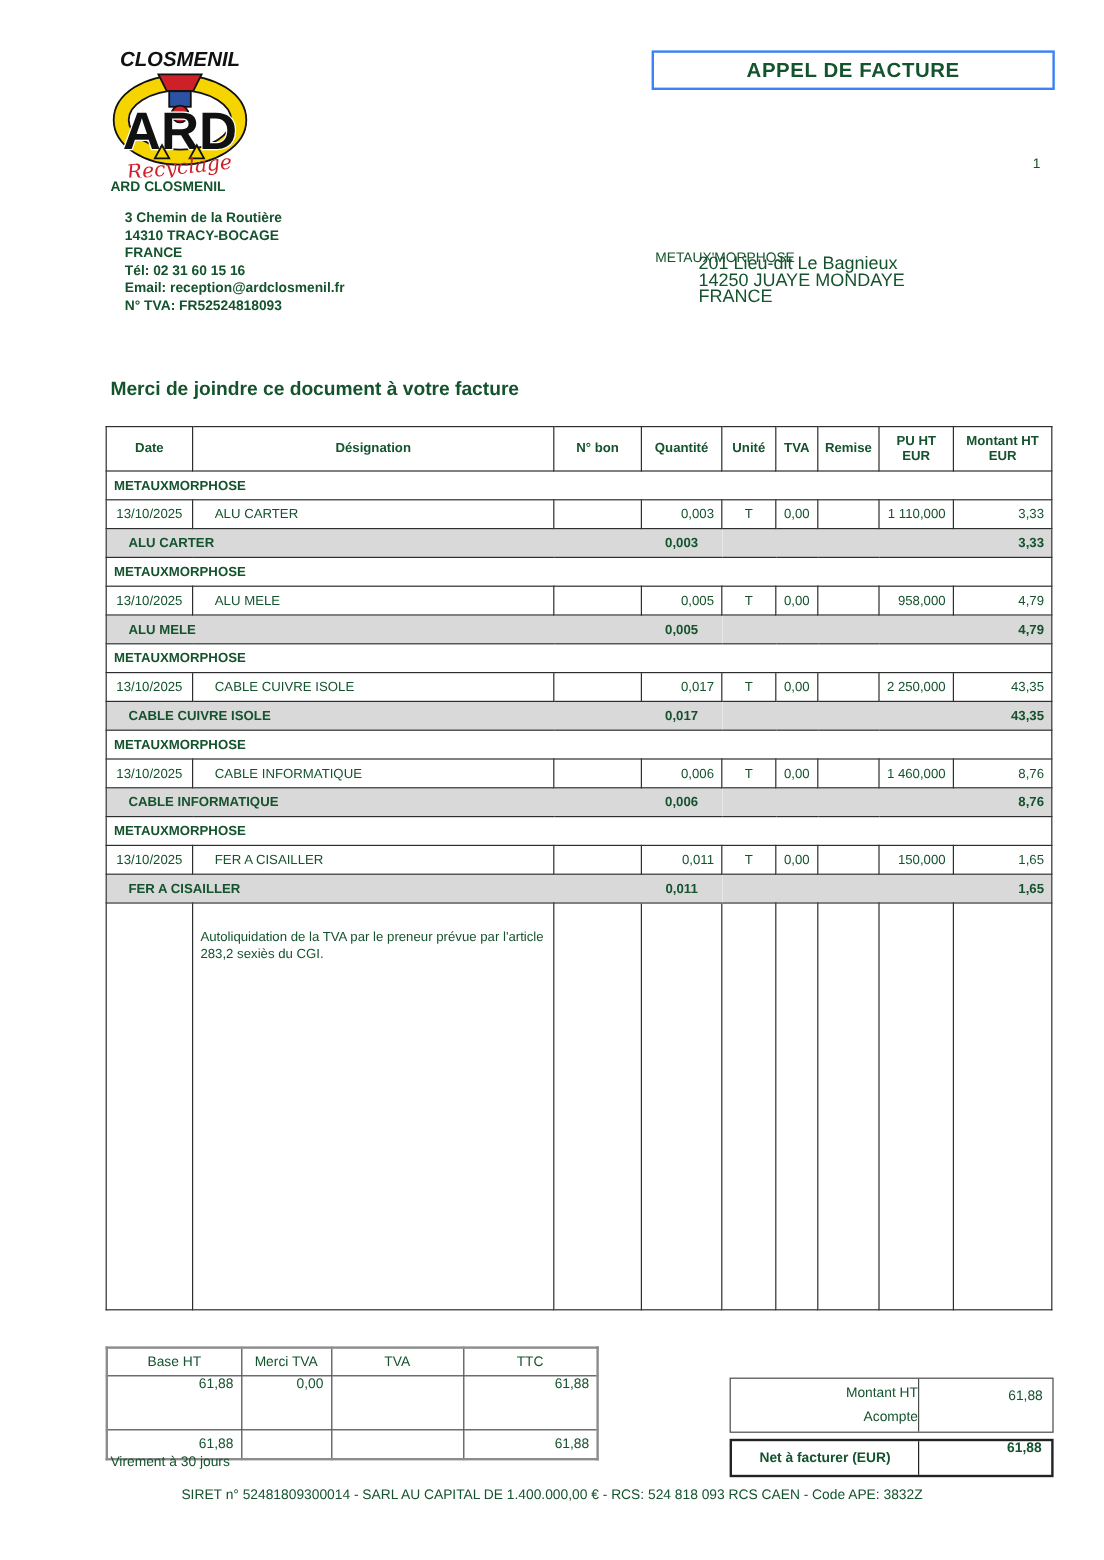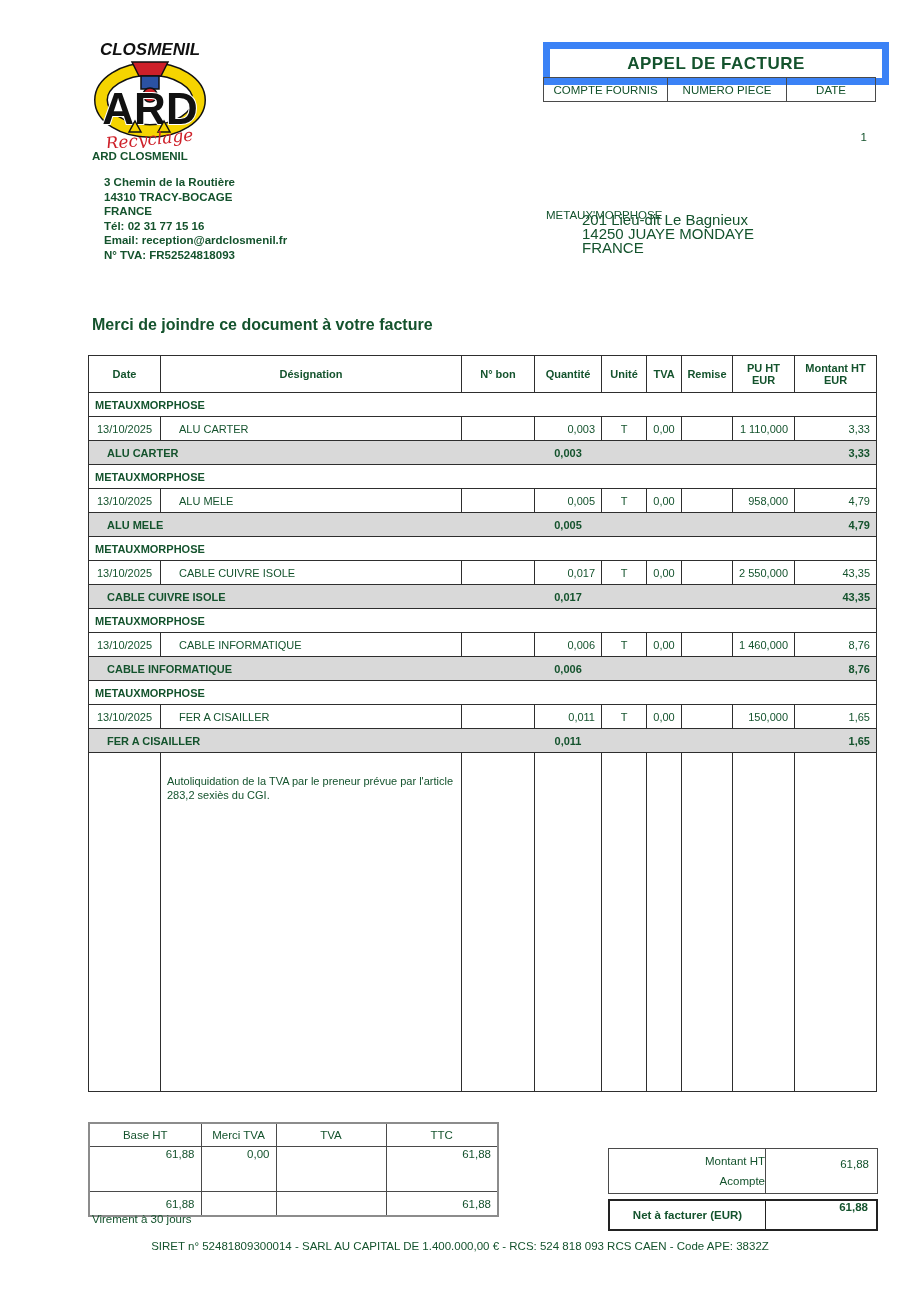--- a/index.html
+++ b/index.html
@@ -14,21 +14,21 @@
   .logo-svg { position:absolute; left:86px; top:40px; }
 
   
   .sender-name { left:92px; top:150px; font-size:11.5px; font-weight:bold; }
   .sender-address { left:104px; top:175px; font-size:11.5px; font-weight:bold; line-height:14.5px; }
   .recipient-name { left:546px; top:209px; font-size:11.5px; }
   .recipient-address { left:546px; top:213px; font-size:15px; line-height:14px;margin-left:36px; }
 
   
   .title-box {
-    left:543px; top:42px; width:332px; height:29px; border:7px solid #3b82f6;
+    left:543px; top:42px; width:332px; height:29px; border:2px solid #3b82f6;
     display:flex; align-items:center; justify-content:center;
     font-size:17px; font-weight:bold; letter-spacing:0.5px;
   }
   .hdr-table { left:543px; top:77px; border-collapse:collapse; table-layout:fixed; }
   .hdr-table td {
     border:1px solid #4a4a4a; height:23px; text-align:center;
     font-size:11.5px; padding:0 2px; overflow:hidden;
   }
   .page-num { left:543px; top:131px; width:332px; text-align:right; padding-right:8px; font-size:11.5px; box-sizing:border-box; }
 
@@ -90,35 +90,30 @@
   </svg>
 
   <div class="abs title-box">APPEL DE FACTURE</div>
   <table class="abs hdr-table">
     <colgroup>
         <col style="width:124px">
         <col style="width:119px">
         <col style="width:89px">
       </colgroup>
     <tbody>
-        <tr>
-      <td>COMPTE FOURNIS</td>
-      <td>NUMERO PIECE</td>
-      <td>DATE</td>
-    </tr>
   </tbody>
     </table>
   <div class="abs page-num">1</div>
 
   <div class="abs sender-name">ARD CLOSMENIL</div>
   <div class="abs sender-address" id="sender-lines">
       <div>3 Chemin de la Routière</div>
       <div>14310 TRACY-BOCAGE</div>
       <div>FRANCE</div>
-      <div>Tél: 02 31 77 15 16</div>
+      <div>Tél: 02 31 60 15 16</div>
       <div>Email: reception@ardclosmenil.fr</div>
       <div>N° TVA: FR52524818093</div>
     </div>
 
   <div class="abs recipient-name">METAUX'MORPHOSE</div>
   <div class="abs recipient-address" id="recipient-lines">
       <div>201 Lieu-dit Le Bagnieux</div>
       <div>14250 JUAYE MONDAYE</div>
       <div>FRANCE</div>
     </div>
@@ -193,21 +188,21 @@
           <td colspan="9">METAUXMORPHOSE</td>
         </tr>
         <tr class="line-row">
           <td class="c">13/10/2025</td>
           <td class="l">CABLE CUIVRE ISOLE</td>
           <td class="l"></td>
           <td class="r">0,017</td>
           <td class="c">T</td>
           <td class="c">0,00</td>
           <td class="l"></td>
-          <td class="r">2 550,000</td>
+          <td class="r">2 250,000</td>
           <td class="r">43,35</td>
         </tr>
         <tr class="sub line-row">
           <td class="l" colspan="3">CABLE CUIVRE ISOLE</td>
           <td class="c">0,017</td>
           <td class="r" colspan="5">43,35</td>
         </tr>
         <tr class="grp line-row">
           <td colspan="9">METAUXMORPHOSE</td>
         </tr>

